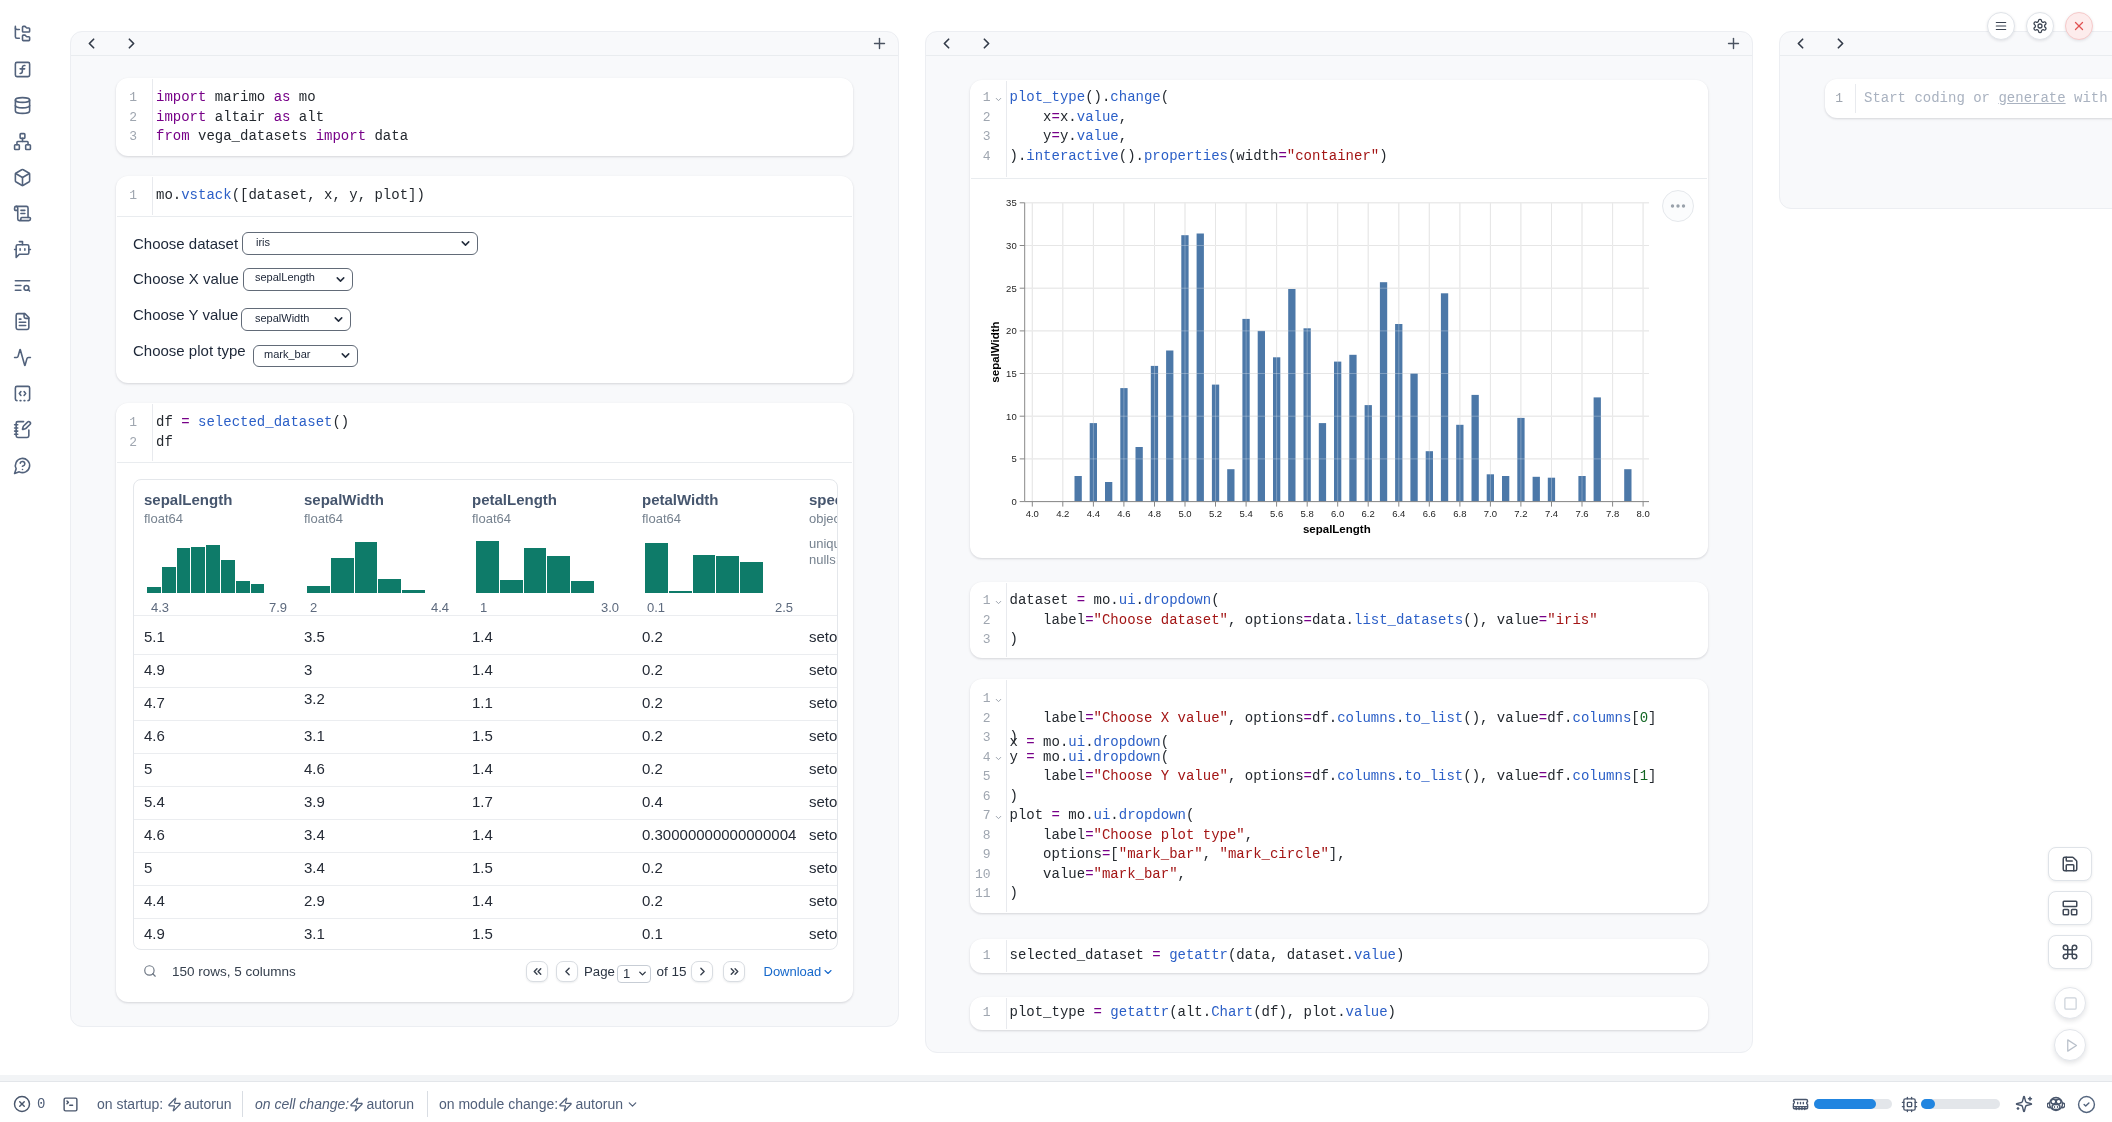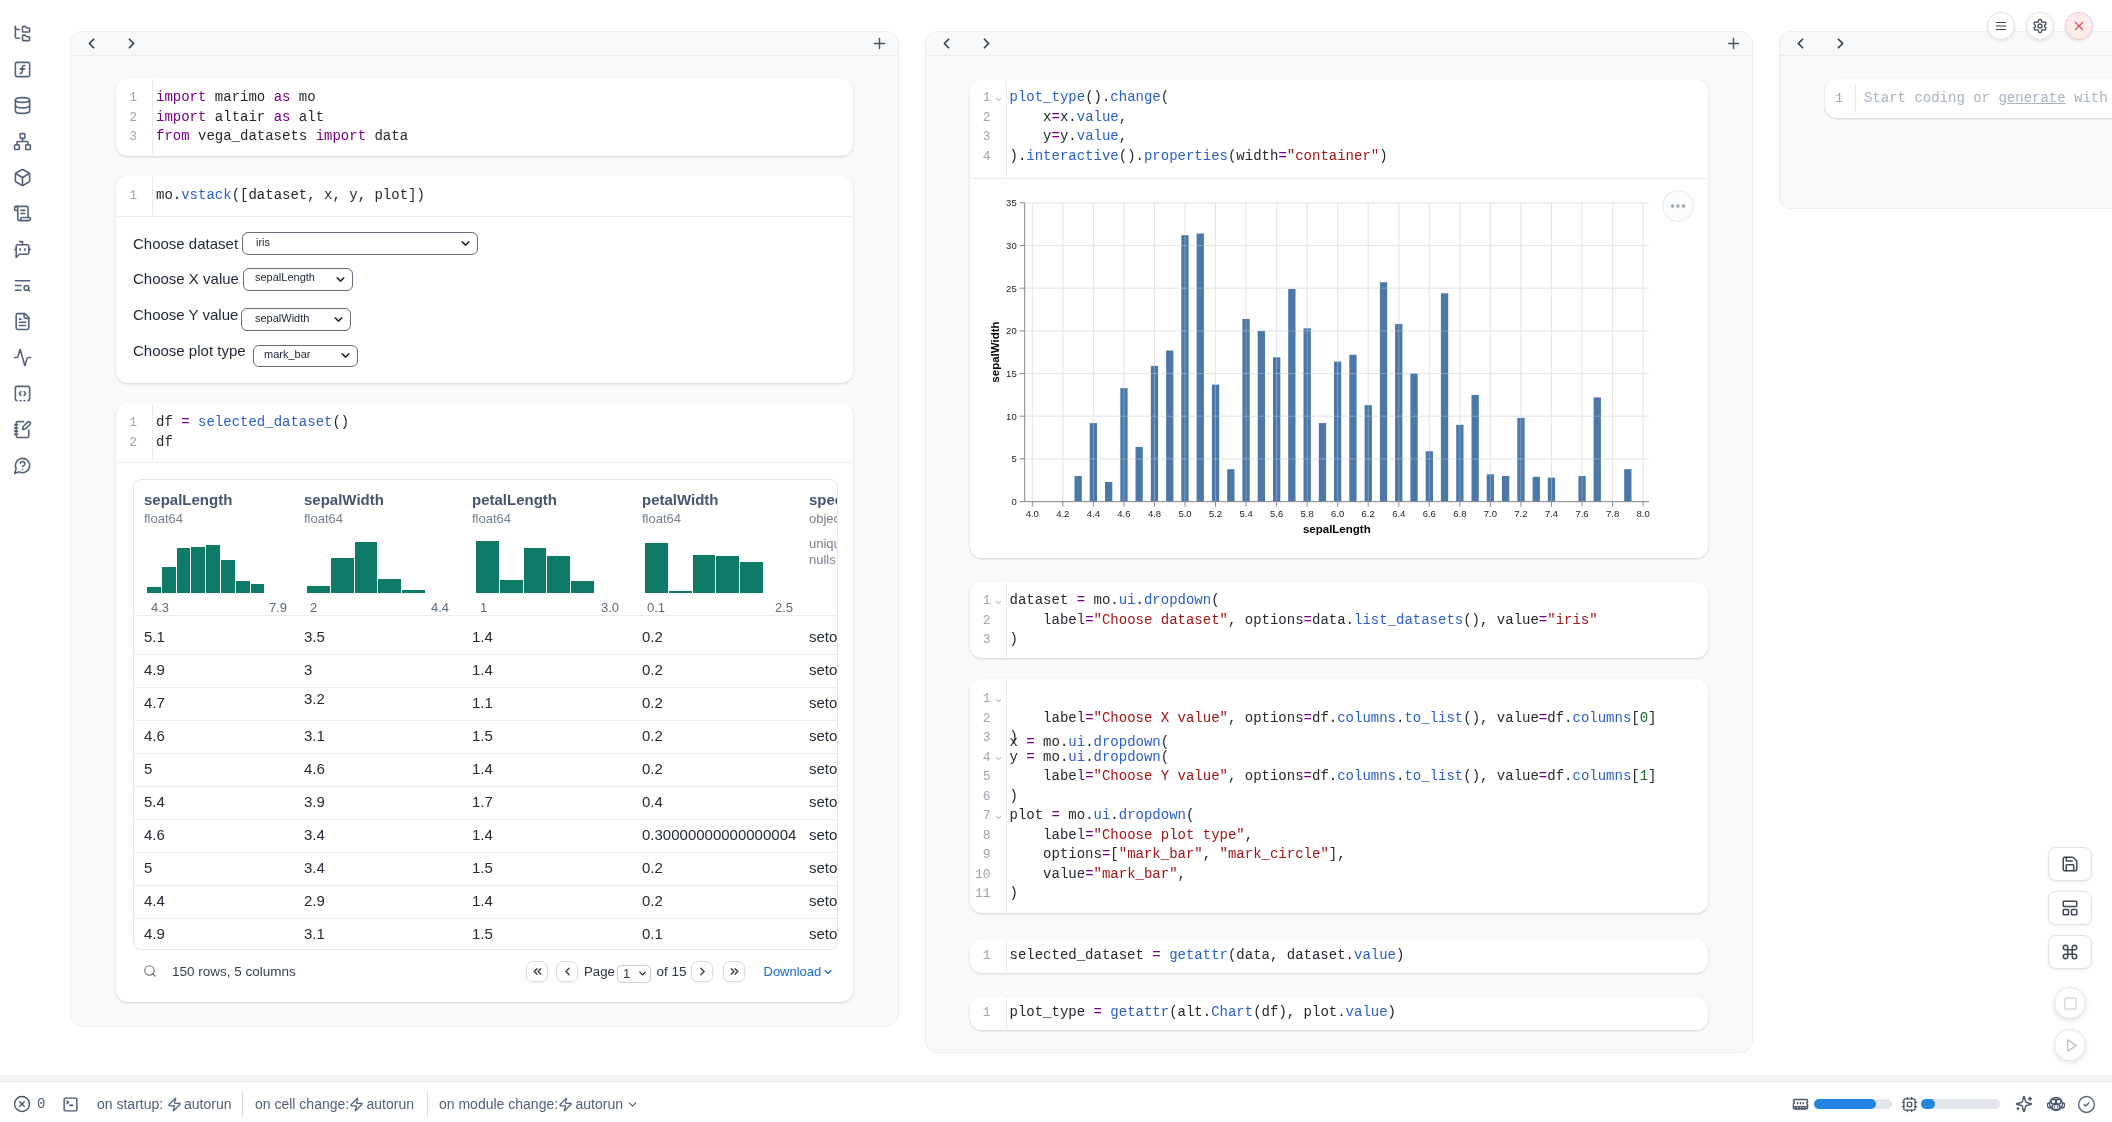--- a/index.html
+++ b/index.html
@@ -614,21 +614,21 @@
       <path d="m7 11 2-2-2-2"></path>
       <path d="M11 13h4"></path>
       <rect x="3" y="3" width="18" height="18" rx="2"></rect>
     </svg>
 <div class="abs statxt" style="left:97px;top:1096px;">on startup:</div>
     <svg class="abs" style="left:166.5px;top:1096.5px;" width="15" height="15" viewBox="0 0 24 24" fill="none" stroke="#51607a" stroke-width="2" stroke-linecap="round" stroke-linejoin="round">
       <path d="M4 14a1 1 0 0 1-.78-1.63l9.9-10.2a.5.5 0 0 1 .86.46l-1.92 6.02A1 1 0 0 0 13 10h7a1 1 0 0 1 .78 1.63l-9.9 10.2a.5.5 0 0 1-.86-.46l1.92-6.02A1 1 0 0 0 11 14z"></path>
     </svg>
     <div class="abs statxt" style="left:184px;top:1096px;">autorun</div>
 <div class="abs" style="left:242px;top:1091px;width:1px;height:26px;background:#d9dde3;"></div>
-<div class="abs statxt" style="left:255px;top:1096px;">on cell change:</div>
+<div class="abs statxt" style="left:255px;top:1096px;font-style:italic;">on cell change:</div>
     <svg class="abs" style="left:349px;top:1096.5px;" width="15" height="15" viewBox="0 0 24 24" fill="none" stroke="#51607a" stroke-width="2" stroke-linecap="round" stroke-linejoin="round">
       <path d="M4 14a1 1 0 0 1-.78-1.63l9.9-10.2a.5.5 0 0 1 .86.46l-1.92 6.02A1 1 0 0 0 13 10h7a1 1 0 0 1 .78 1.63l-9.9 10.2a.5.5 0 0 1-.86-.46l1.92-6.02A1 1 0 0 0 11 14z"></path>
     </svg>
     <div class="abs statxt" style="left:366.5px;top:1096px;">autorun</div>
 <div class="abs" style="left:427px;top:1091px;width:1px;height:26px;background:#d9dde3;"></div>
 <div class="abs statxt" style="left:439px;top:1096px;">on module change:</div>
     <svg class="abs" style="left:558px;top:1096.5px;" width="15" height="15" viewBox="0 0 24 24" fill="none" stroke="#51607a" stroke-width="2" stroke-linecap="round" stroke-linejoin="round">
       <path d="M4 14a1 1 0 0 1-.78-1.63l9.9-10.2a.5.5 0 0 1 .86.46l-1.92 6.02A1 1 0 0 0 13 10h7a1 1 0 0 1 .78 1.63l-9.9 10.2a.5.5 0 0 1-.86-.46l1.92-6.02A1 1 0 0 0 11 14z"></path>
     </svg>
     <div class="abs statxt" style="left:575.5px;top:1096px;">autorun</div>

